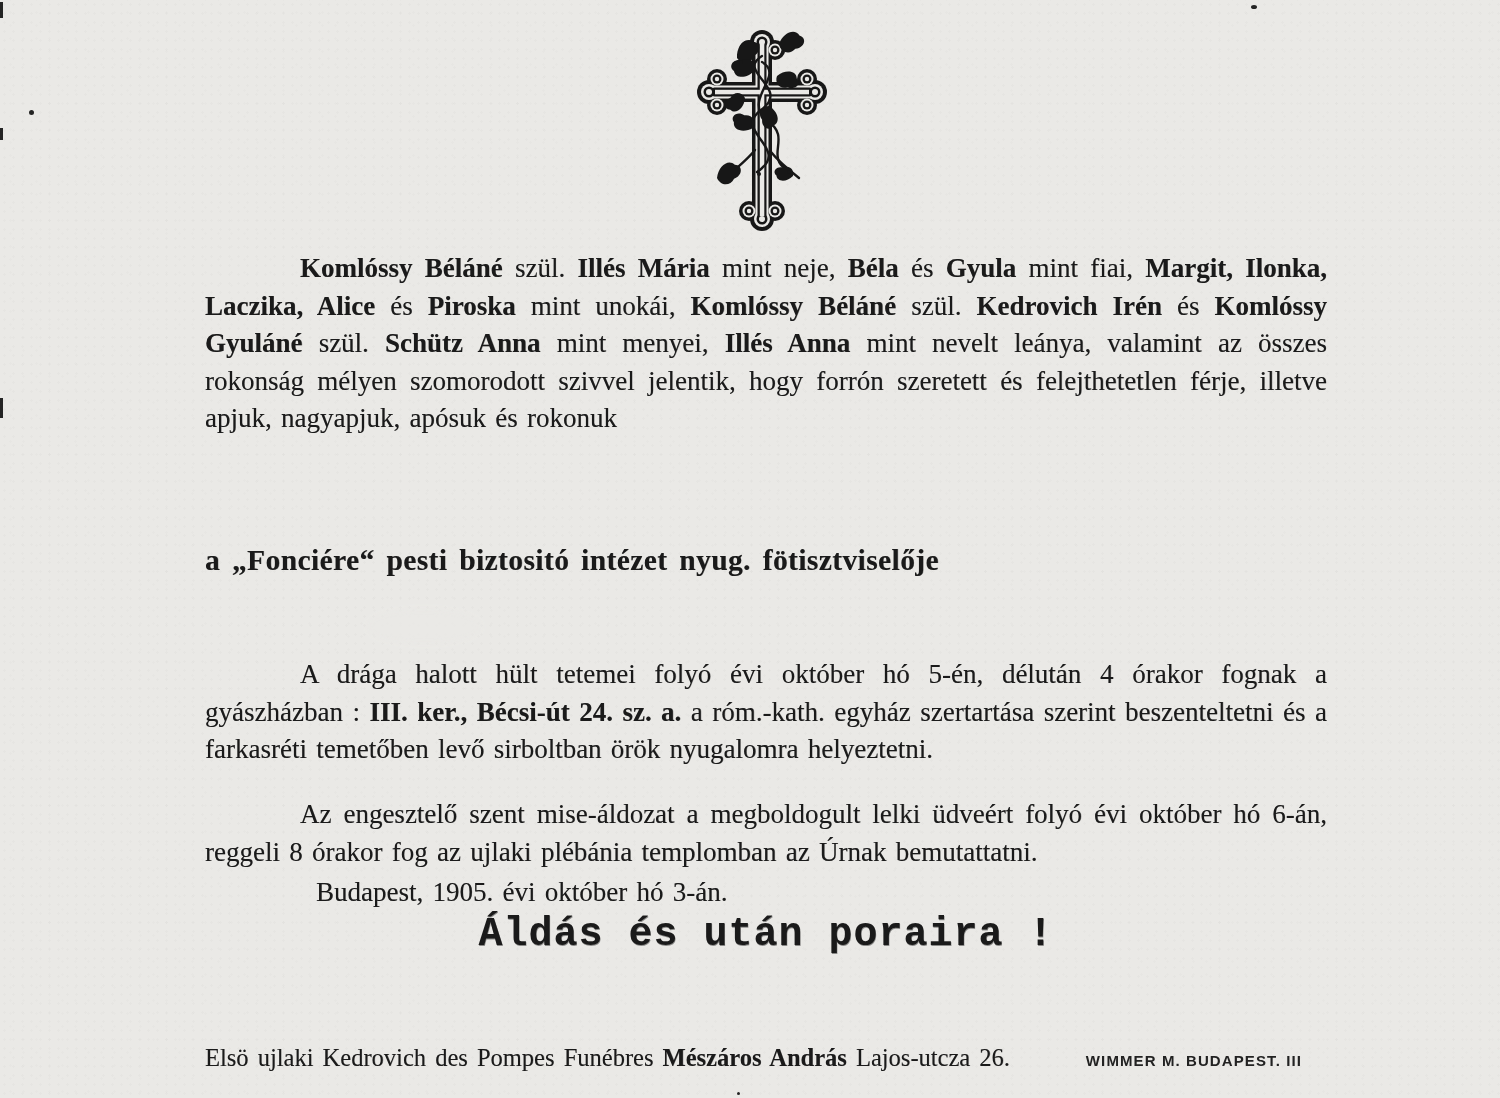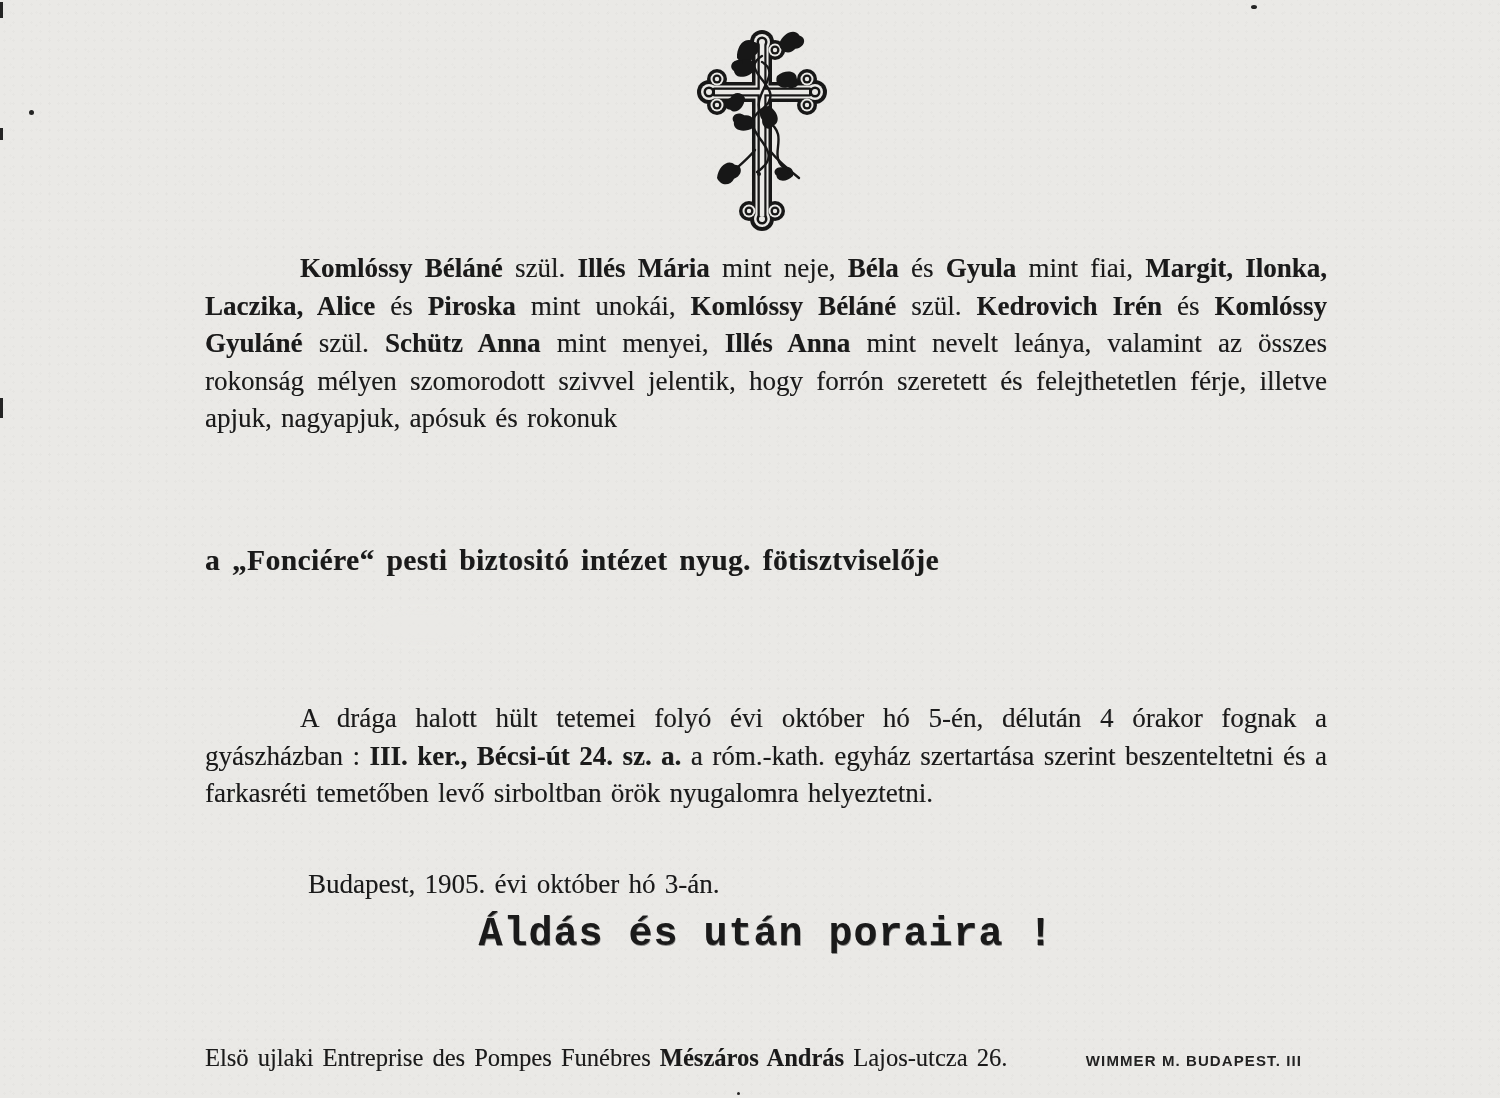--- a/index.html
+++ b/index.html
@@ -49,21 +49,21 @@
   .deceased-role{
     top:543px;
     font-weight:bold;
     font-size:29.5px;
     line-height:34px;
     letter-spacing:0.4px;
     word-spacing:4px;
     text-shadow:0.4px 0.4px 0 rgba(20,20,20,.4);
   }
   .p-death{top:590px;}
-  .p-funeral{top:700px;}
+  .p-funeral{top:656px;}
   .p-mass{top:796px;}
   .dateline{top:858px;text-align:left;}
   .closing{
     top:912px;
     text-align:center;
     font-family:"Liberation Mono",monospace;
     font-weight:bold;
     font-size:40px;
     letter-spacing:1px;
     text-shadow:0.5px 0.5px 0 rgba(20,20,20,.45);
@@ -200,27 +200,28 @@
   </div>
 
   <p class="block body-text indent" style="top:250px;margin:0"><span class="b">Komlóssy Béláné</span><span> szül. </span><span class="b">Illés Mária</span><span> mint neje, </span><span class="b">Béla</span><span> és </span><span class="b">Gyula</span><span> mint fiai, </span><span class="b">Margit, Ilonka, Laczika, Alice</span><span> és </span><span class="b">Piroska</span><span> mint unokái, </span><span class="b">Komlóssy Béláné</span><span> szül. </span><span class="b">Kedrovich Irén</span><span> és </span><span class="b">Komlóssy Gyuláné</span><span> szül. </span><span class="b">Schütz Anna</span><span> mint menyei, </span><span class="b">Illés Anna</span><span> mint nevelt leánya, valamint az összes rokonság mélyen szomorodott szivvel jelentik, hogy forrón szeretett és felejthetetlen férje, illetve apjuk, nagyapjuk, apósuk és rokonuk</span></p>
 
 
   <div class="block deceased-role">a „Fonciére“ pesti biztositó intézet nyug. fötisztviselője</div>
 
 
   <p class="block body-text indent p-funeral" style="margin:0"><span>A drága halott hült tetemei folyó évi október hó 5-én, délután 4 órakor fognak a gyászházban : </span><span class="b">III. ker., Bécsi-út 24. sz. a.</span><span> a róm.-kath. egyház szertartása szerint beszenteltetni és a farkasréti temetőben levő sirboltban örök nyugalomra helyeztetni.</span></p>
 
-
-  <p class="block body-text indent dateline" style="margin:8px">Budapest, 1905. évi október hó 3-án.</p>
+  <p class="block body-text indent p-mass" style="margin:0"><span>Az engesztelő szent mise-áldozat a megboldogult lelki üdveért folyó évi október hó 6-án, reggeli 8 órakor fog az ujlaki plébánia templomban az Úrnak bemutattatni.</span></p>
+
+  <p class="block body-text indent dateline" style="margin:16px">Budapest, 1905. évi október hó 3-án.</p>
 
   <div class="block closing">Áldás és után poraira !</div>
 
   <div class="block footer">
-    <span class="undertaker"><span>Elsö ujlaki Entreprise des Pompes Funébres </span><span class="b">Mészáros András</span><span> Lajos-utcza 26.</span></span>
+    <span class="undertaker"><span>Elsö ujlaki Kedrovich des Pompes Funébres </span><span class="b">Mészáros András</span><span> Lajos-utcza 26.</span></span>
     <span class="printer">WIMMER M. BUDAPEST. III</span>
   </div>
 
   <div class="speck" style="left:0;top:2px;width:3px;height:16px"></div>
   <div class="speck" style="left:0;top:128px;width:3px;height:12px"></div>
   <div class="speck" style="left:0;top:398px;width:3px;height:20px"></div>
   <div class="speck" style="left:29px;top:110px;width:5px;height:5px;border-radius:50%"></div>
   <div class="speck" style="left:1251px;top:5px;width:6px;height:4px;border-radius:50%"></div>
   <div class="speck" style="left:737px;top:1092px;width:3px;height:3px;border-radius:50%"></div>
   <div class="smudge"></div>

